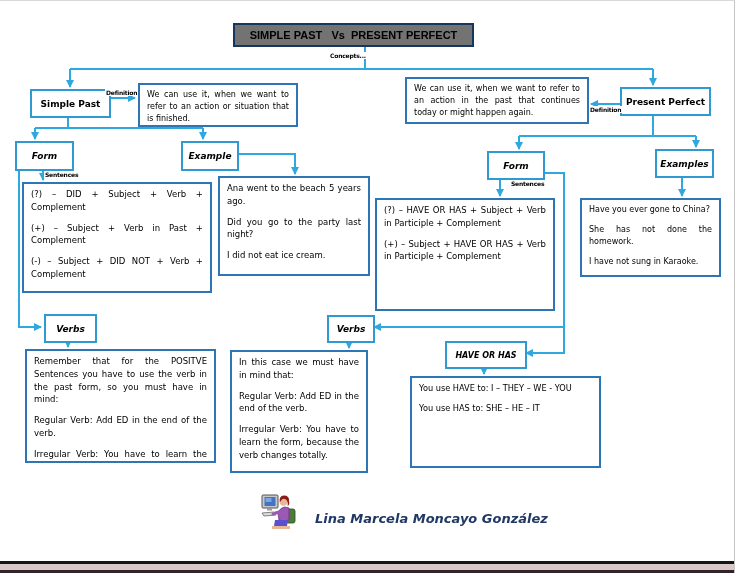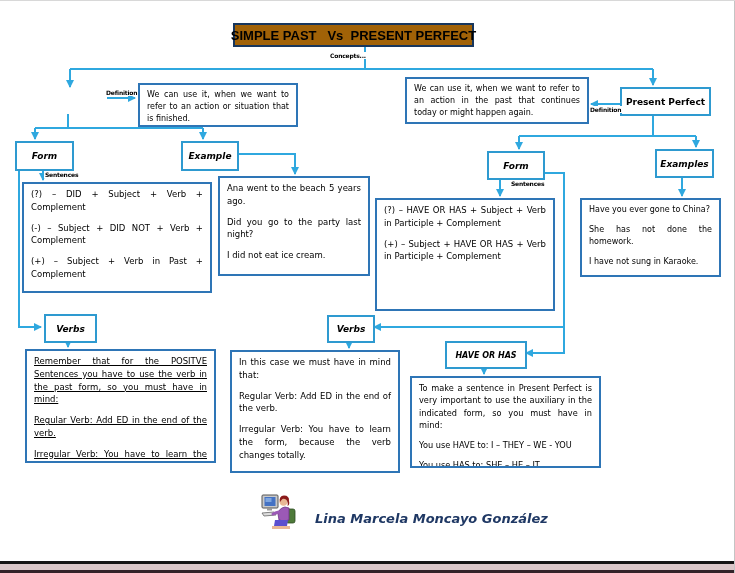--- a/index.html
+++ b/index.html
@@ -7,23 +7,23 @@
     position:relative;width:735px;height:573px;background:#fff;
     font-family:"DejaVu Sans",sans-serif;overflow:hidden;
     border-top:1px solid #d8d8d8;
   }
   svg.wires{position:absolute;left:0;top:0;z-index:1;}
   .wire{stroke:var(--connector,#2FA8DF);stroke-width:2;fill:none;}
   .arrowhead{fill:var(--connector,#2FA8DF);}
 
   .title-box{
     position:absolute;left:233px;top:22px;width:237px;height:20px;
-    border:2px solid var(--title-border,#17365D);background:#a16207;z-index:2;
+    border:2px solid var(--title-border,#17365D);background:#737373;z-index:2;
     display:flex;align-items:center;justify-content:center;
-    font-family:"Liberation Sans",sans-serif;font-weight:bold;font-size:13px;
+    font-family:"Liberation Sans",sans-serif;font-weight:bold;font-size:11px;
     color:#000;white-space:pre;
   }
   .node{
     position:absolute;display:flex;align-items:center;justify-content:center;
     border:2px solid var(--node-border,#2E9AD0);background:#fff;z-index:2;
     font-weight:bold;font-size:9px;color:#000;text-align:center;
   }
   .node.it{font-style:italic;}
   .cbox{
     position:absolute;border:2px solid var(--content-border,#2E75B6);background:#fff;
@@ -46,22 +46,22 @@
   #verbs-left{left:44px;top:313px;width:49px;height:25px;}
   #verbs-mid{left:327px;top:314px;width:44px;height:24px;}
   #have-or-has{left:445px;top:340px;width:78px;height:24px;font-size:8px;}
 
   #def-left{left:138px;top:82px;width:160px;height:44px;font-size:8px;}
   #def-right{left:405px;top:76px;width:184px;height:47px;font-size:8px;}
   #form-content-left{left:22px;top:181px;width:190px;height:111px;}
   #example-content{left:218px;top:175px;width:152px;height:100px;}
   #form-content-right{left:375px;top:197px;width:180px;height:113px;}
   #examples-content{left:580px;top:197px;width:141px;height:79px;font-size:8px;}
-  #verbs-content-left{left:25px;top:348px;width:191px;height:114px;text-decoration:underline;}
-  #verbs-content-mid{left:230px;top:349px;width:170px;height:123px;}
+  #verbs-content-left{left:25px;top:348px;width:191px;height:114px;}
+  #verbs-content-mid{left:230px;top:349px;width:138px;height:123px;}
   #havehas-content{left:410px;top:375px;width:191px;height:92px;font-size:8.2px;}
 
   #lbl-concepts{left:329px;top:51px;}
   #lbl-def-left{left:105px;top:88px;}
   #lbl-def-right{left:589px;top:105px;}
   #lbl-sent-left{left:44px;top:170px;}
   #lbl-sent-right{left:510px;top:179px;}
 
   .author{
     position:absolute;left:315px;top:510px;z-index:2;
@@ -119,40 +119,41 @@
   </svg>
 
   <div class="title-box">SIMPLE PAST   Vs  PRESENT PERFECT</div>
 
   <div class="tiny" id="lbl-concepts">Concepts...</div>
   <div class="tiny" id="lbl-def-left">Definition</div>
   <div class="tiny" id="lbl-def-right">Definition</div>
   <div class="tiny" id="lbl-sent-left">Sentences</div>
   <div class="tiny" id="lbl-sent-right">Sentences</div>
 
+  <div class="node" id="simple-past">Simple Past</div>
   <div class="node" id="present-perfect">Present Perfect</div>
   <div class="node it" id="form-left">Form</div>
   <div class="node it" id="example-left">Example</div>
   <div class="node it" id="form-right">Form</div>
   <div class="node it" id="examples-right">Examples</div>
   <div class="node it" id="verbs-left">Verbs</div>
   <div class="node it" id="verbs-mid">Verbs</div>
   <div class="node it" id="have-or-has">HAVE OR HAS</div>
 
   <div class="cbox" id="def-left">
     <p>We can use it, when we want to refer to an action or situation that is finished.</p>
   </div>
   <div class="cbox" id="def-right">
     <p>We can use it, when we want to refer to an action in the past that continues today or might happen again.</p>
   </div>
 
   <div class="cbox" id="form-content-left">
     <p>(?) – DID + Subject + Verb + Complement</p>
+    <p>(+) – Subject + Verb in Past + Complement</p>
     <p>(-) – Subject + DID NOT + Verb + Complement</p>
-    <p>(+) – Subject + Verb in Past + Complement</p>
   </div>
 
   <div class="cbox" id="example-content">
     <p>Ana went to the beach 5 years ago.</p>
     <p>Did you go to the party last night?</p>
     <p>I did not eat ice cream.</p>
   </div>
 
   <div class="cbox" id="form-content-right">
     <p>(?) – HAVE OR HAS + Subject + Verb in Participle + Complement</p>
@@ -171,21 +172,20 @@
     <p>Irregular Verb: You have to learn the form, because the verb changes totally.</p>
   </div>
 
   <div class="cbox" id="verbs-content-mid">
     <p>In this case we must have in mind that:</p>
     <p>Regular Verb: Add ED in the end of the verb.</p>
     <p>Irregular Verb: You have to learn the form, because the verb changes totally.</p>
   </div>
 
   <div class="cbox" id="havehas-content">
-    <p>To make a sentence in Present Perfect is very important to use the auxiliary in the indicated form, so you must have in mind:</p>
     <p>You use HAVE to: I – THEY – WE - YOU</p>
     <p>You use HAS to: SHE – HE – IT</p>
   </div>
 
   <svg class="clipart" width="42" height="42" viewBox="0 0 42 42">
 
     <rect x="2" y="5" width="16" height="13" rx="1" fill="#C9C9C9" stroke="#555" stroke-width="1"></rect>
     <rect x="4.5" y="7" width="11" height="9" fill="#4472C4"></rect>
     <rect x="5.5" y="8" width="6" height="4" fill="#7EA6E0"></rect>
     <rect x="7" y="18" width="5" height="2.5" fill="#9a9a9a"></rect>

